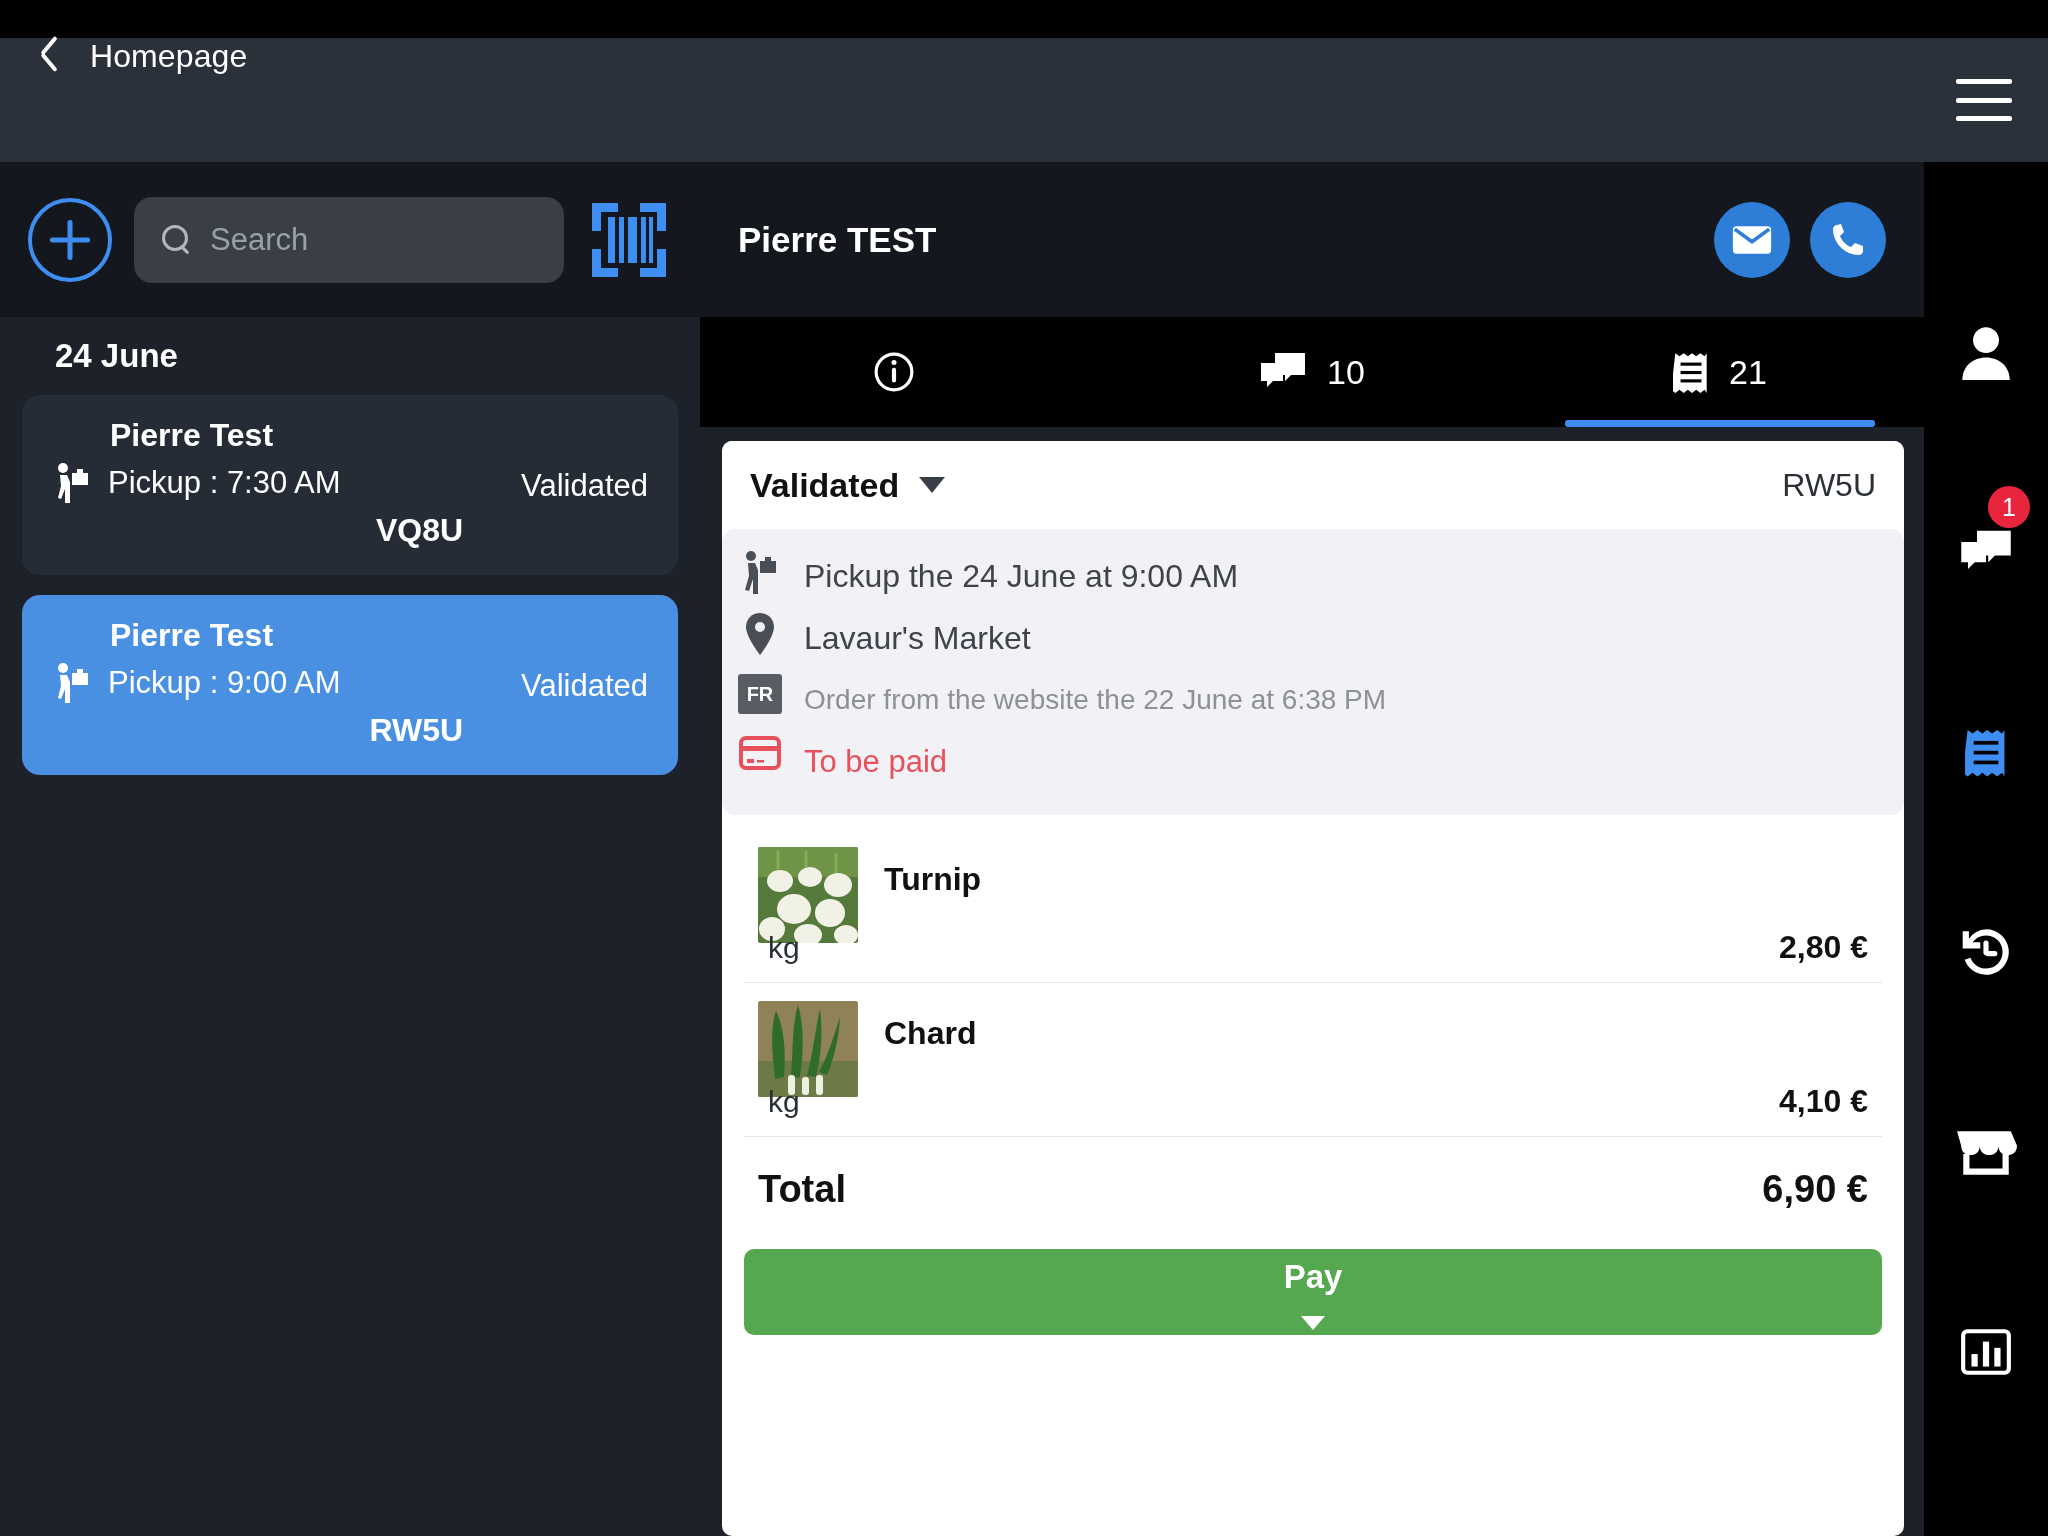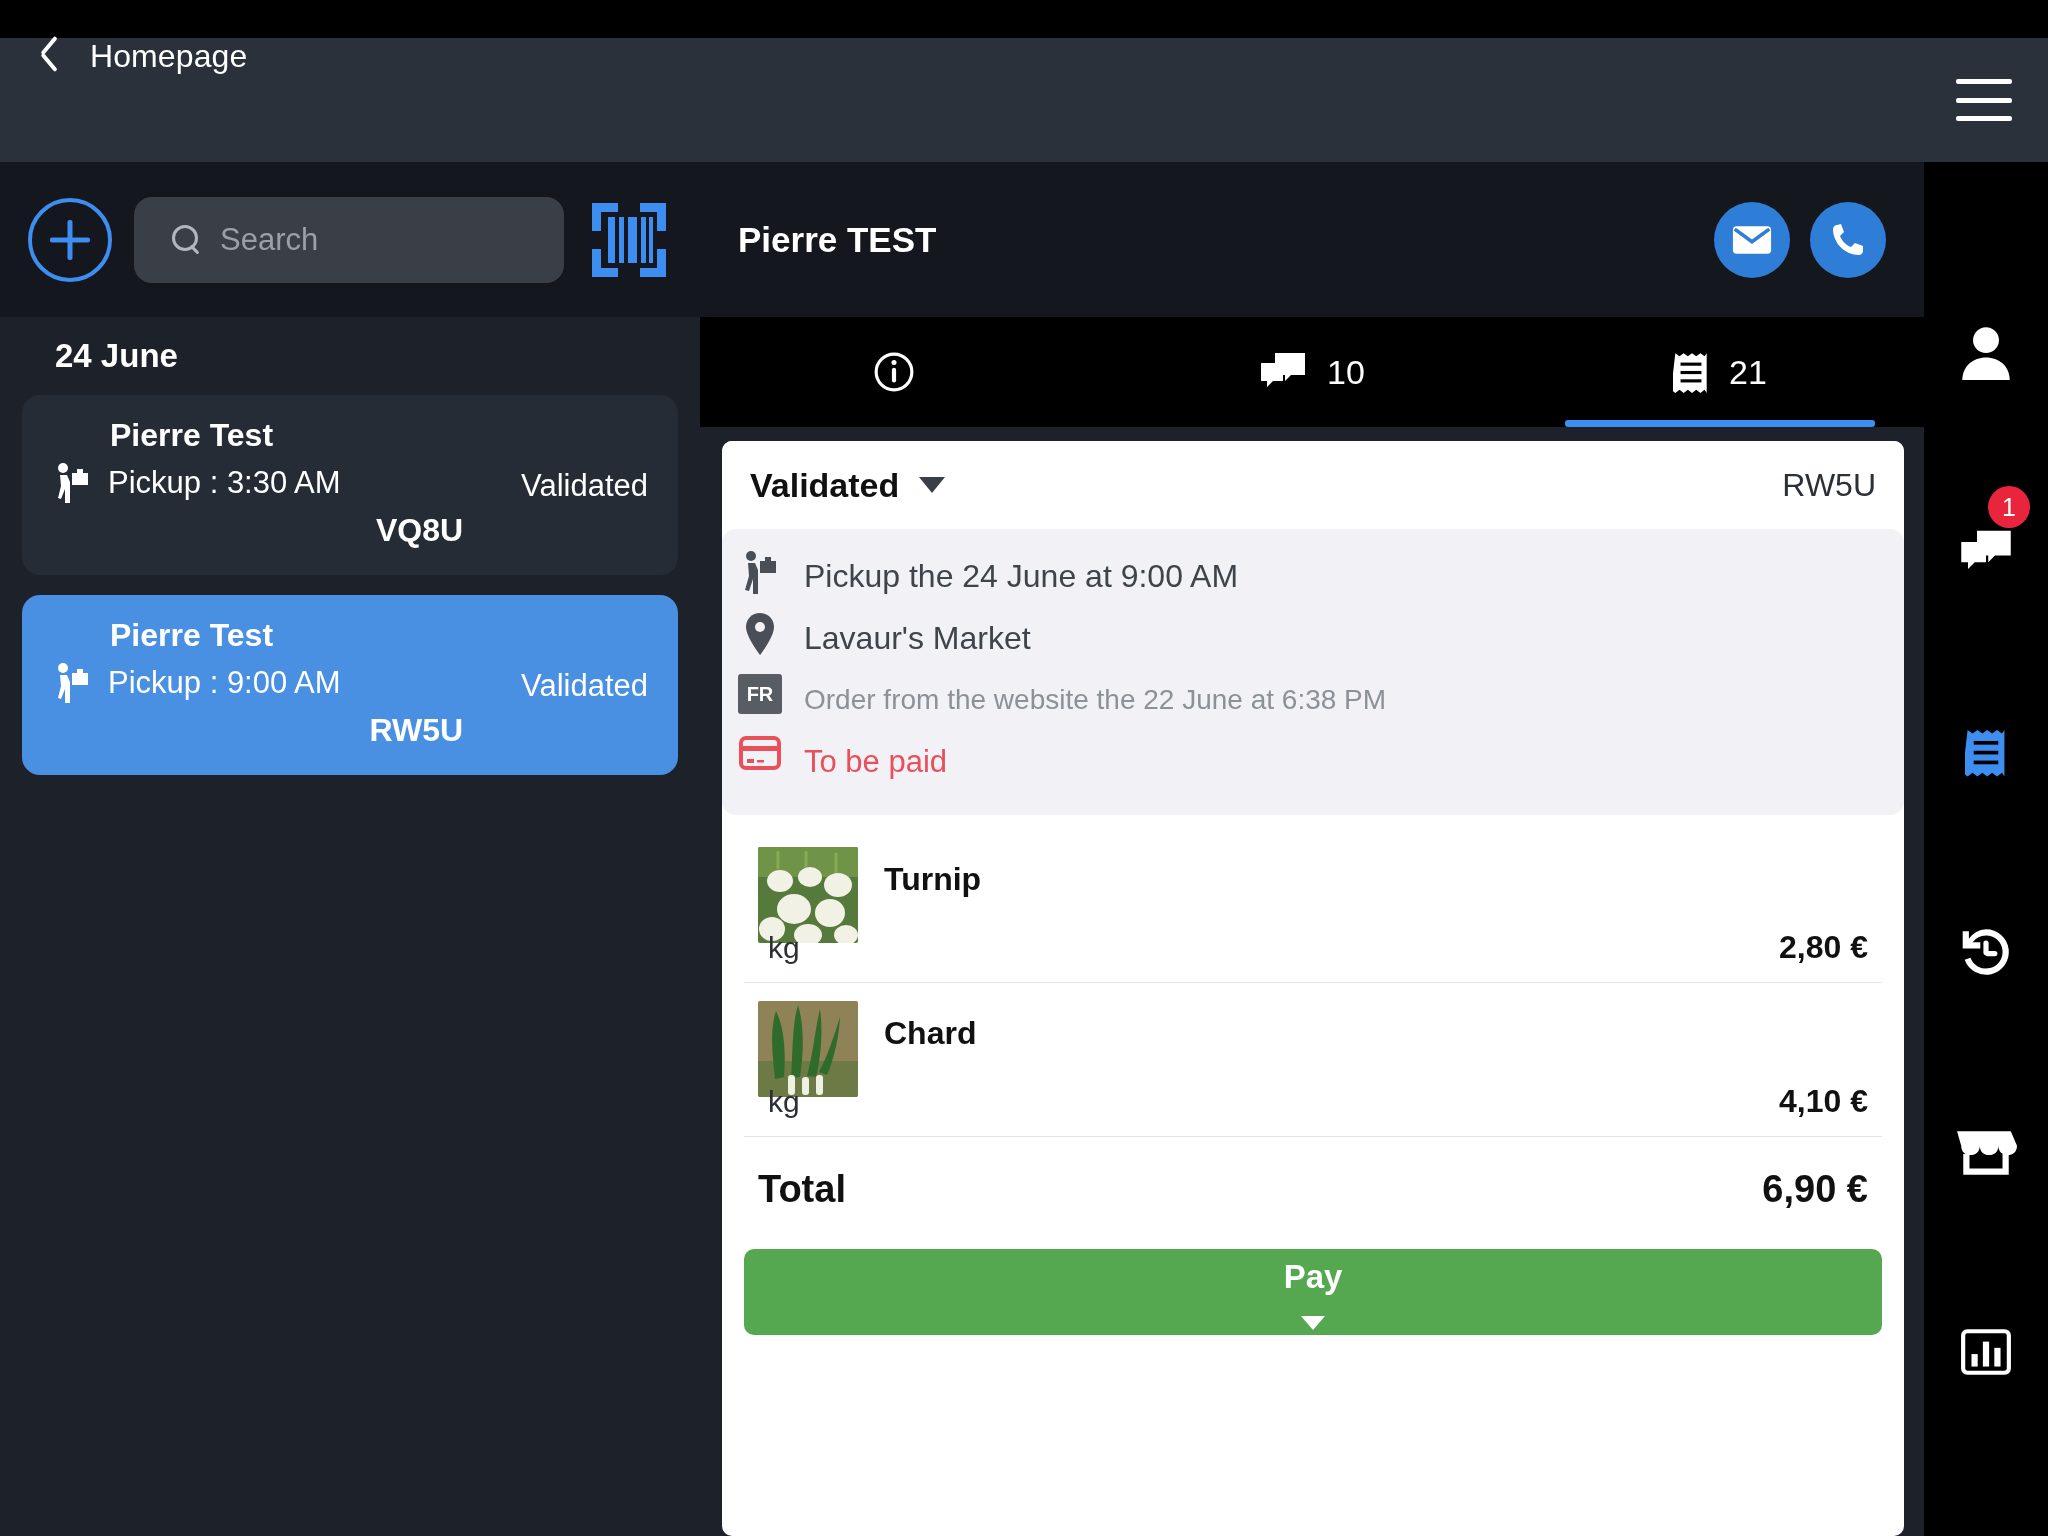--- a/index.html
+++ b/index.html
@@ -44,21 +44,21 @@
   }
   .plus-btn::before, .plus-btn::after {
     content:""; position:absolute; background:#3d8ef0; border-radius:2px;
     left:50%; top:50%;
   }
   .plus-btn::before { width:40px; height:5px; transform:translate(-50%,-50%); }
   .plus-btn::after  { width:5px; height:40px; transform:translate(-50%,-50%); }
 
   .search-box {
     flex:1; height:86px; background:#3a3f47; border-radius:18px;
-    display:flex; align-items:center; padding:0 38px; gap:18px; cursor:text;
+    display:flex; align-items:center; padding:0 28px; gap:18px; cursor:text;
   }
   .search-icon { width:30px; height:30px; flex:none; position:relative; }
   .search-icon::before {
     content:""; position:absolute; width:20px; height:20px; border:3px solid #b2b7be;
     border-radius:50%; left:0; top:0;
   }
   .search-icon::after {
     content:""; position:absolute; width:11px; height:3px; background:#b2b7be;
     border-radius:2px; left:17px; top:23px; transform:rotate(45deg);
   }
@@ -223,21 +223,21 @@
 
         <div class="order-card idle">
           <div class="oc-name">Pierre Test</div>
           <div class="oc-line">
             <svg class="pickup-glyph" viewBox="0 0 40 42">
               <circle cx="11" cy="6" r="5" fill="#fff"></circle>
               <path d="M8 13h7l3 7v21h-5V27l-4 10-3-1 3-12z" fill="#fff"></path>
               <rect x="20" y="11" width="16" height="12" fill="#fff"></rect>
               <rect x="25" y="7" width="6" height="4" fill="#fff"></rect>
             </svg>
-            <span>Pickup : 3:30 AM</span>
+            <span>Pickup : 7:30 AM</span>
           </div>
           <div class="oc-status">Validated</div>
           <div class="oc-code">VQ8U</div>
         </div>
 
         <div class="order-card active">
           <div class="oc-name">Pierre Test</div>
           <div class="oc-line">
             <svg class="pickup-glyph" viewBox="0 0 40 42">
               <circle cx="11" cy="6" r="5" fill="#fff"></circle>

